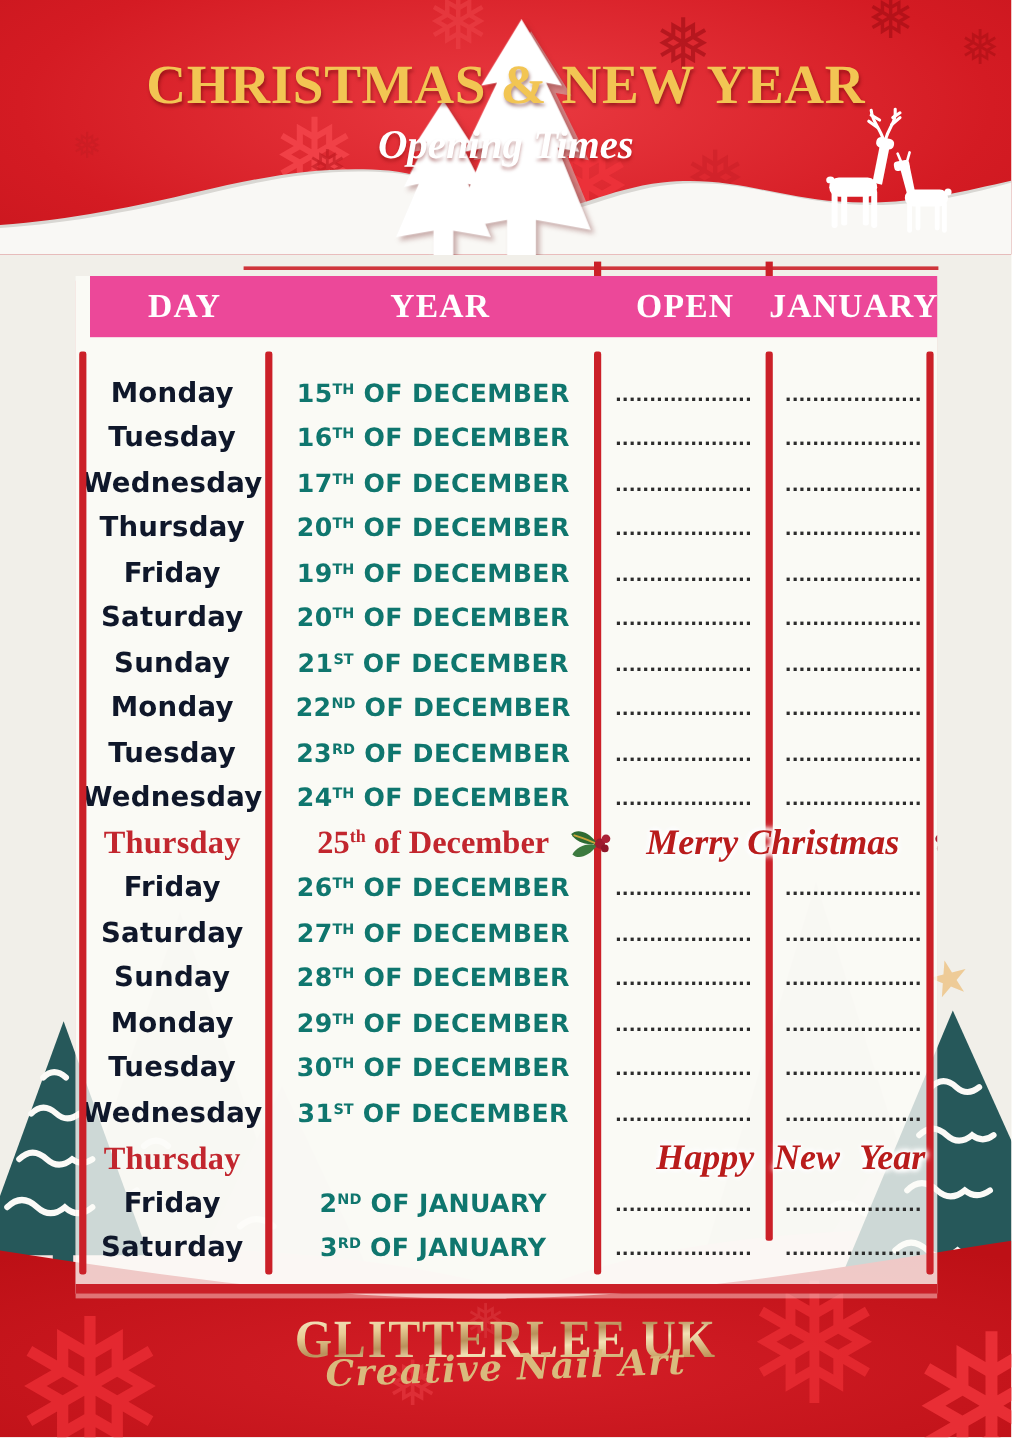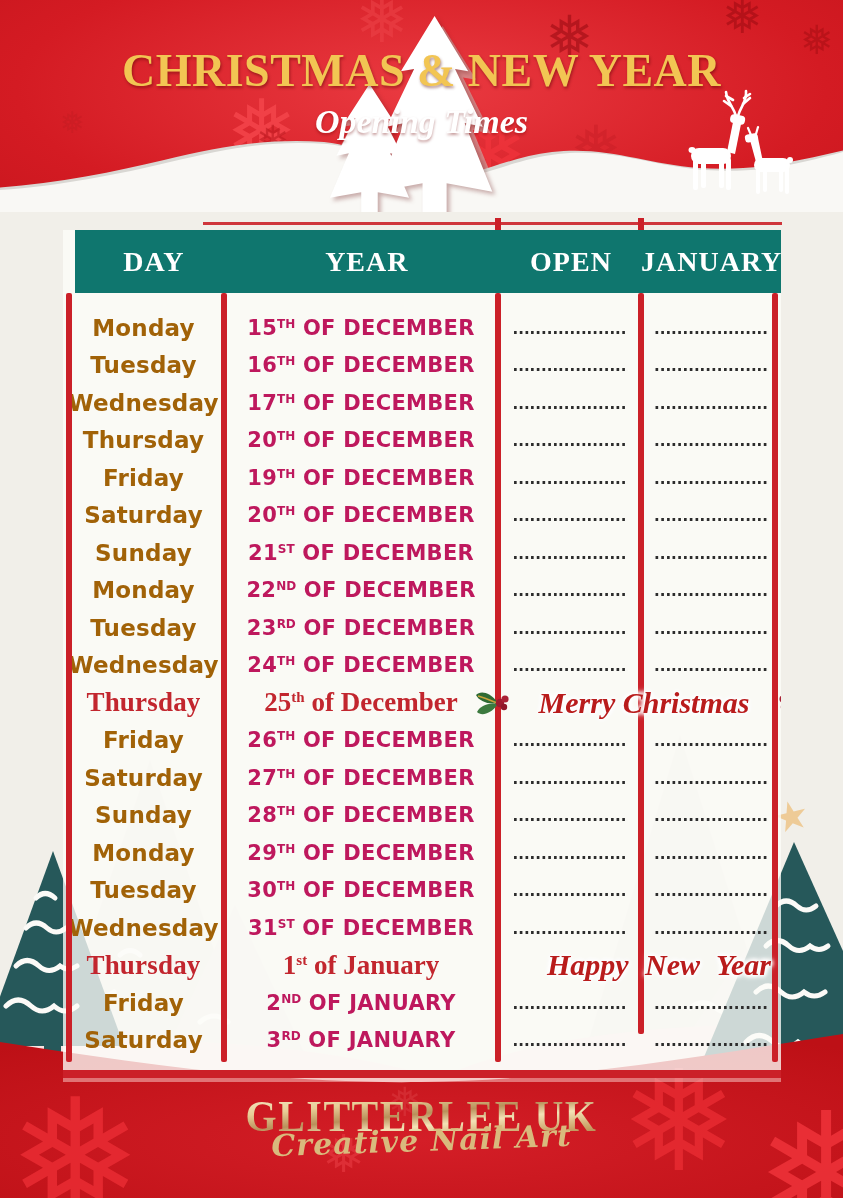--- a/index.html
+++ b/index.html
@@ -32,29 +32,29 @@
          -webkit-background-clip:text;background-clip:text;color:transparent;transform:scale(1,1.12);}
   .tagline{margin-top:-16px;font:italic 700 30px "DejaVu Serif",serif;color:#d9ba7d;
            letter-spacing:1px;transform:rotate(-2deg);}
 
   
   .panel{position:absolute;left:63px;top:230px;width:718px;height:848px;z-index:4;
          background:rgba(253,252,248,.78);border-bottom:8px solid #cb2028;
          box-shadow:0 4px 0 rgba(243,180,178,.6);}
   .topline{position:absolute;left:140px;right:-1px;top:-8px;height:3px;background:#cb2028;opacity:.9;}
   .stub{position:absolute;top:-12px;width:6px;height:12px;background:#cb2028;}
-  .band{position:absolute;top:0;left:0;right:0;height:63px;background:#0f766e;display:flex;align-items:center;margin-left:12px;}
+  .band{position:absolute;top:0;left:0;right:0;height:51px;background:#ec4899;display:flex;align-items:center;margin-left:12px;}
   .col-head{font:700 28px "Liberation Serif",serif;color:#fff;text-align:center;letter-spacing:1px;}
   .c1{width:161px;}.c2{width:274px;}.c3{width:143px;}.c4{width:140px;}
   .rows{position:absolute;top:63px;left:0;right:0;bottom:8px;padding-top:16px;overflow:hidden;}
   .row{position:relative;display:flex;height:37.5px;align-items:center;}
   .cell{display:flex;justify-content:center;align-items:center;height:100%;}
   .vline{position:absolute;width:6px;background:#cb2028;top:63px;bottom:8px;border-radius:2px;}
-  .day{font:700 23px "DejaVu Sans",sans-serif;color:#a16207;letter-spacing:.2px;}
-  .date{font:700 21px "DejaVu Sans",sans-serif;color:#be185d;letter-spacing:.3px;}
+  .day{font:700 23px "DejaVu Sans",sans-serif;color:#0f172a;letter-spacing:.2px;}
+  .date{font:700 21px "DejaVu Sans",sans-serif;color:#0f766e;letter-spacing:.3px;}
   .date sup{font-size:12px;vertical-align:7px;letter-spacing:0;}
   .red-serif{font-family:"Liberation Serif",serif !important;color:#c2262e !important;}
   .day.red-serif{font-size:27px;}
   .date.red-serif{font-size:27px;letter-spacing:0;}
   .date.red-serif sup{font-size:15px;vertical-align:9px;}
   .dots{font:700 15px "DejaVu Sans",sans-serif;color:#2c2c2c;letter-spacing:0;transform:translateY(1px);}
   .msg{position:absolute;display:flex;align-items:center;z-index:6;top:0;height:100%;}
   .msg.christmas{left:412px;width:338px;justify-content:space-between;}
   .msg.newyear{left:438px;width:316px;justify-content:center;}
   .msg-text{font:italic 700 30px "Liberation Serif",serif;color:#b91c1c;white-space:nowrap;
@@ -461,23 +461,20 @@
             <span class="dots">....................</span>
           </div>
           <div class="cell c4">
             <span class="dots">....................</span>
           </div>
         </div>
         <div class="row special">
           <div class="cell c1">
             <span class="day red-serif">Thursday</span>
           </div>
-          <div class="cell c2">
-            <span class="date red-serif"><span>1</span><sup>st</sup><span> of January</span></span>
-          </div>
           <div class="msg newyear">
             <span class="msg-text">Happy New Year</span>
           </div>
         </div>
         <div class="row">
           <div class="cell c1">
             <span class="day">Friday</span>
           </div>
           <div class="cell c2">
             <span class="date"><span>2</span><sup>ND</sup><span> OF JANUARY</span></span>

